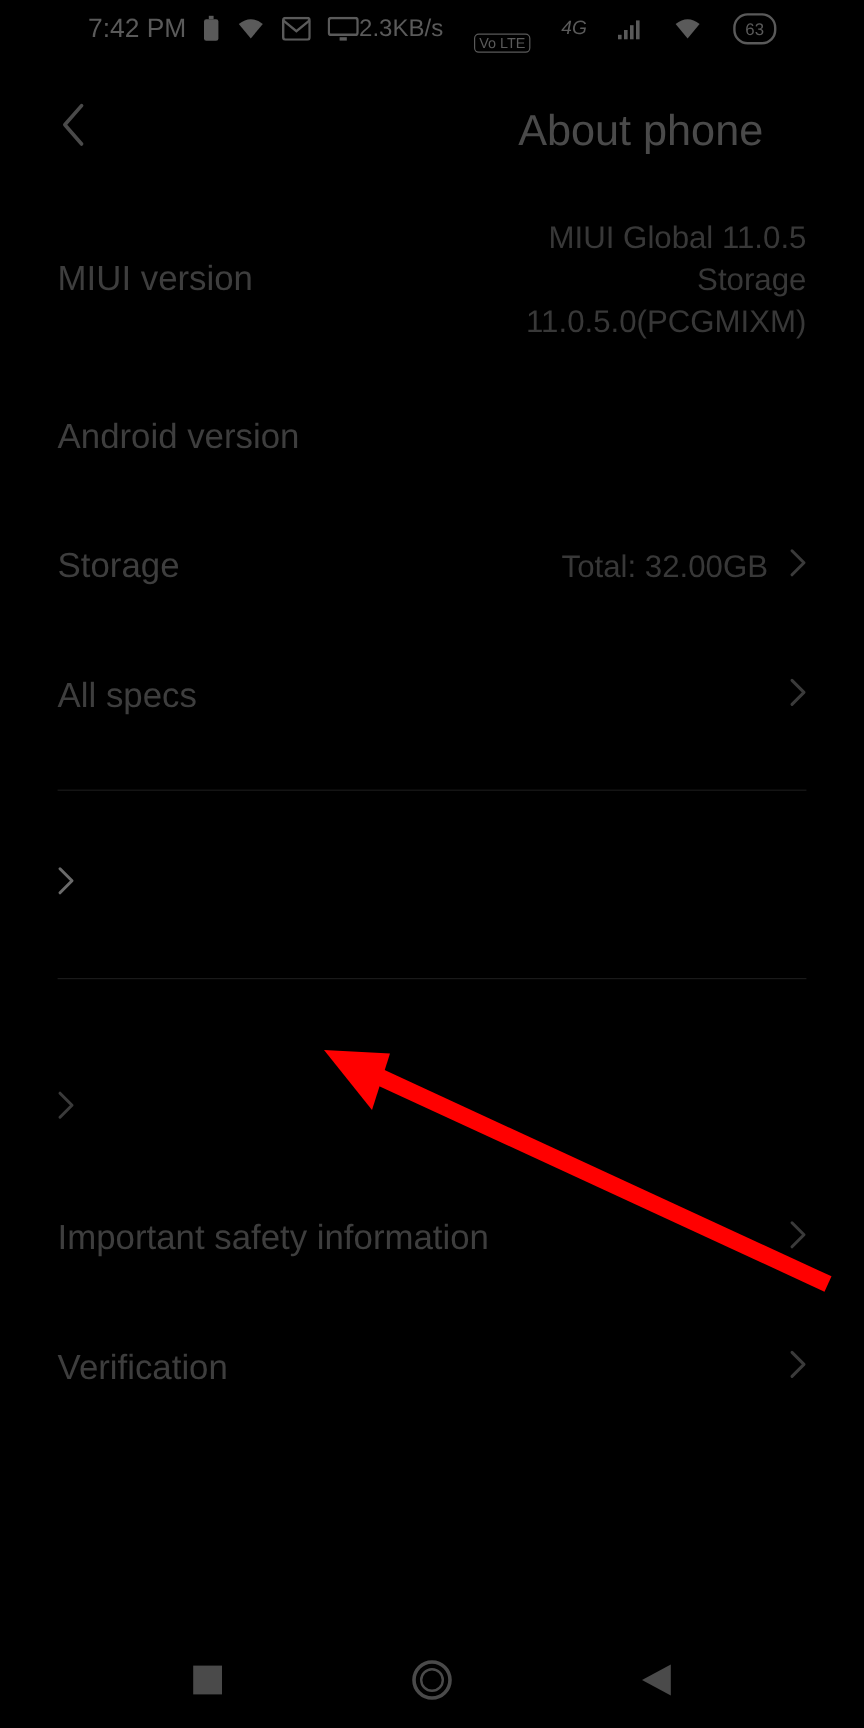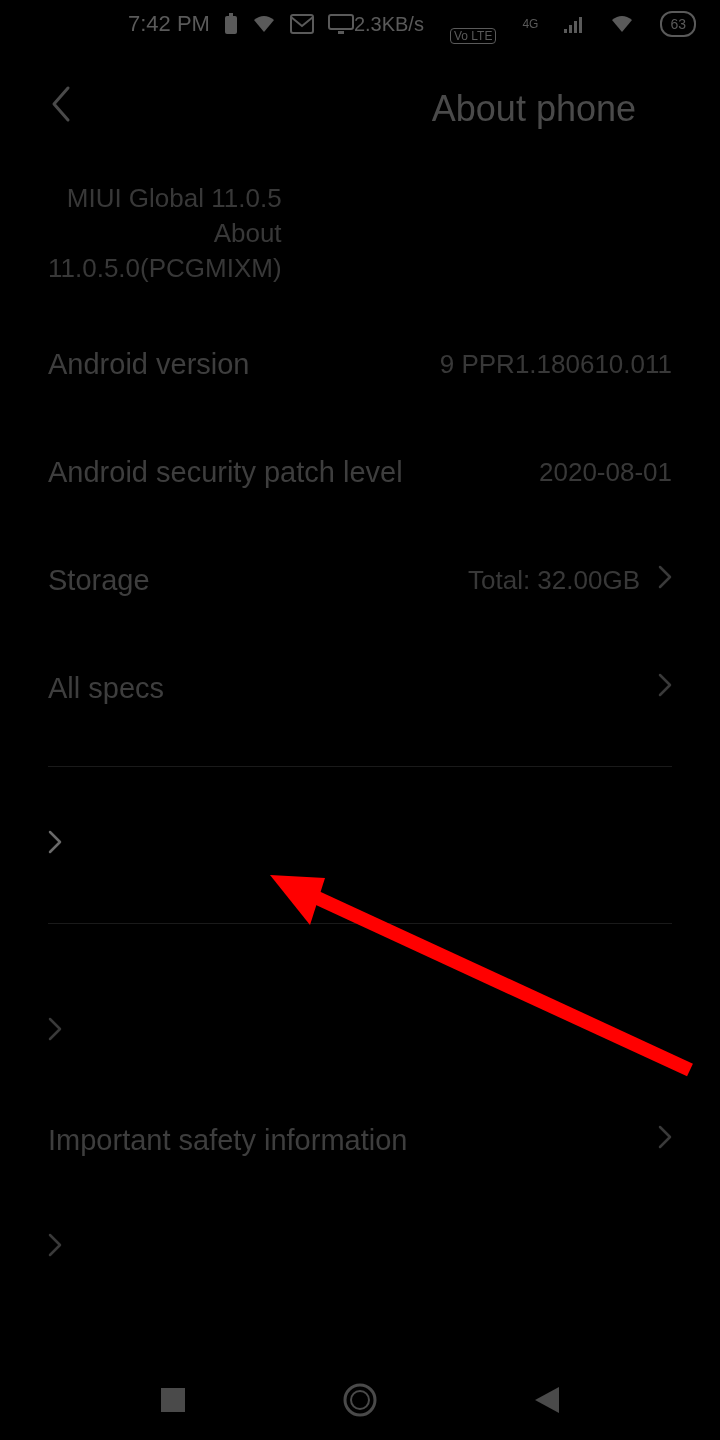--- a/index.html
+++ b/index.html
@@ -12,21 +12,21 @@
       height: 1440px;
       background: #000;
       font-family: -apple-system, "Helvetica Neue", Arial, sans-serif;
       position: relative;
       overflow: hidden;
     }
     
     
     .status-bar {
       display: flex;
-      justify-content: flex-end;
+      justify-content: center;
       align-items: center;
       padding: 10px 24px;
       height: 48px;
       color: #5a5a5a;
       font-size: 22px;
       font-weight: 500;
     }
     .status-left {
       display: flex;
       align-items: center;
@@ -168,21 +168,21 @@
     <span class="status-icon">
       <svg width="26" height="20" viewBox="0 0 26 20">
           <rect x="1" y="1" width="24" height="14" rx="2" fill="none" stroke="#5a5a5a" stroke-width="2"></rect>
           <rect x="10" y="17" width="6" height="3" fill="#5a5a5a"></rect>
         </svg>
     </span>
   </div>
   <div class="status-right">
     <span>2.3KB/s</span>
     <span class="status-icon" style="border:1.5px solid #5a5a5a;border-radius:4px;padding:0 3px;font-size:12px;line-height:14px;margin-top:24px;">Vo LTE</span>
-    <span class="status-icon" style="font-size:12px;">4G</span>
+    <span class="status-icon" style="font-size:16px;font-style:italic;">4G</span>
     <span class="status-icon">
       <svg width="20" height="18" viewBox="0 0 20 18">
           <rect x="0" y="14" width="3" height="4" fill="#5a5a5a"></rect>
           <rect x="5" y="10" width="3" height="8" fill="#5a5a5a"></rect>
           <rect x="10" y="6" width="3" height="12" fill="#5a5a5a"></rect>
           <rect x="15" y="2" width="3" height="16" fill="#5a5a5a"></rect>
         </svg>
     </span>
     <span class="status-icon">
       <svg width="24" height="20" viewBox="0 0 24 20">
@@ -198,40 +198,32 @@
     <svg width="24" height="40" viewBox="0 0 24 40">
         <path d="M20 4 L6 20 L20 36" fill="none" stroke="#4a4a4a" stroke-width="3" stroke-linecap="round" stroke-linejoin="round"></path>
       </svg>
   </span>
   <span class="header-title">About phone</span>
 </div>
 
 <div class="list">
 
   <div class="row">
+    <span class="row-label">MIUI version</span>
     <div class="row-right">
       <span class="row-value" style="white-space:pre-line;">MIUI Global 11.0.5
-About
+Storage
 11.0.5.0(PCGMIXM)</span>
     </div>
   </div>
 
   <div class="row">
     <span class="row-label">Android version</span>
-    <div class="row-right">
-      <span class="row-value">9 PPR1.180610.011</span>
-    </div>
-  </div>
-
-  <div class="row">
-    <span class="row-label">Android security patch level</span>
-    <div class="row-right">
-      <span class="row-value">2020-08-01</span>
-    </div>
-  </div>
+  </div>
+
 
   <div class="row">
     <span class="row-label">Storage</span>
     <div class="row-right">
       <span class="row-value">Total: 32.00GB</span>
       <span class="chevron">
         <svg width="14" height="24" viewBox="0 0 14 24">
             <path d="M2 2 L12 12 L2 22" fill="none" stroke="#3a3a3a" stroke-width="2.5" stroke-linecap="round" stroke-linejoin="round"></path>
           </svg>
       </span>
@@ -279,20 +271,21 @@
     <div class="row-right">
       <span class="chevron">
         <svg width="14" height="24" viewBox="0 0 14 24">
             <path d="M2 2 L12 12 L2 22" fill="none" stroke="#3a3a3a" stroke-width="2.5" stroke-linecap="round" stroke-linejoin="round"></path>
           </svg>
       </span>
     </div>
   </div>
 
   <div class="row">
+    <span class="row-label">Verification</span>
     <div class="row-right">
       <span class="chevron">
         <svg width="14" height="24" viewBox="0 0 14 24">
             <path d="M2 2 L12 12 L2 22" fill="none" stroke="#3a3a3a" stroke-width="2.5" stroke-linecap="round" stroke-linejoin="round"></path>
           </svg>
       </span>
     </div>
   </div>
 
 </div>

